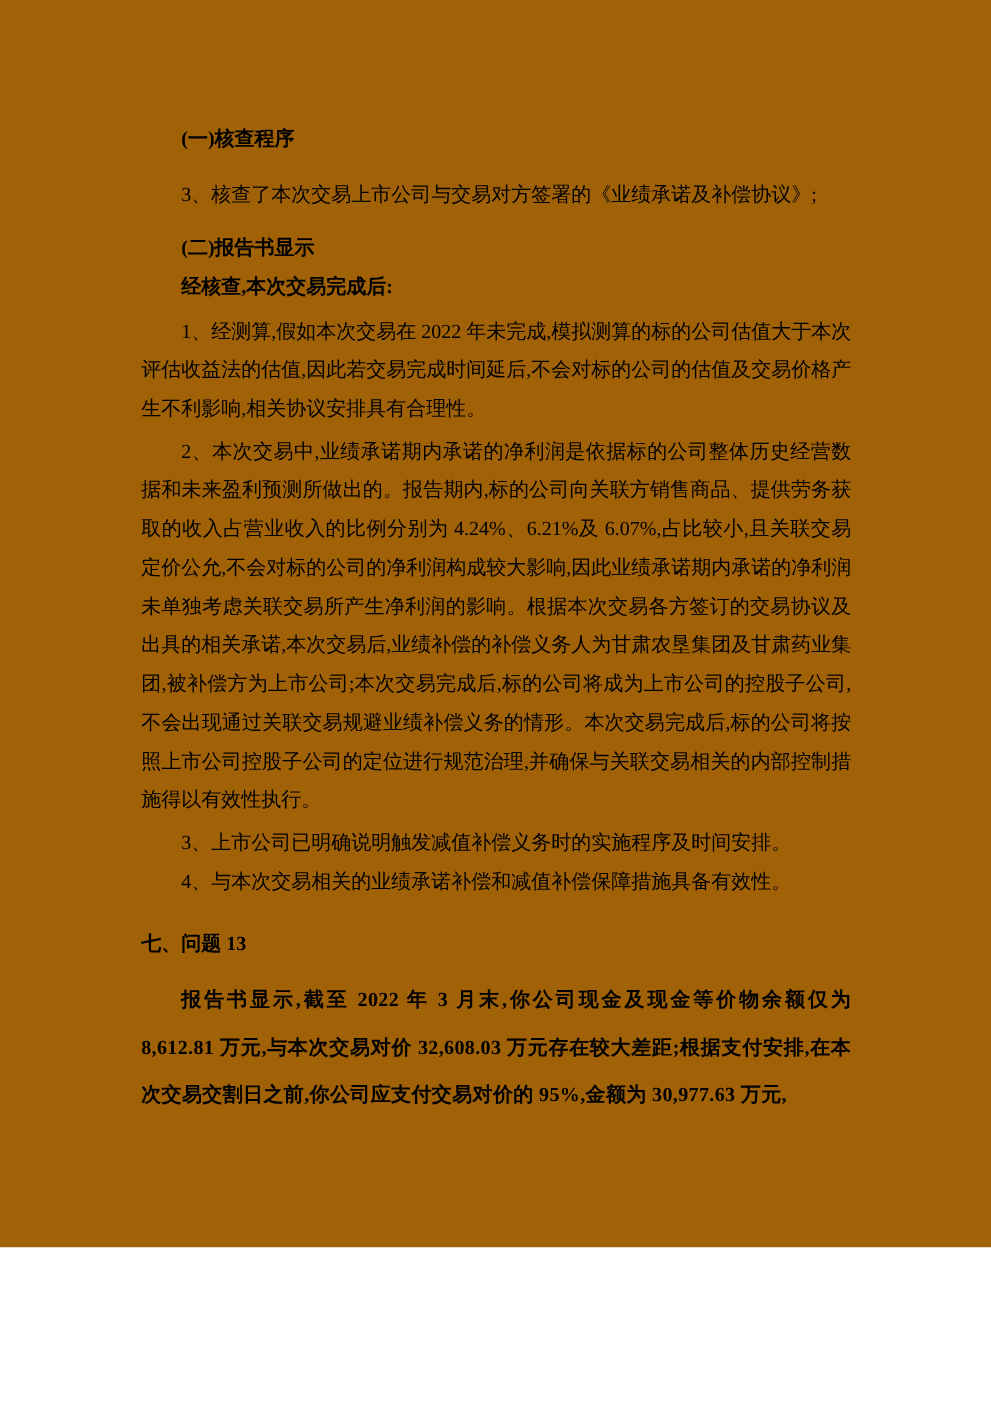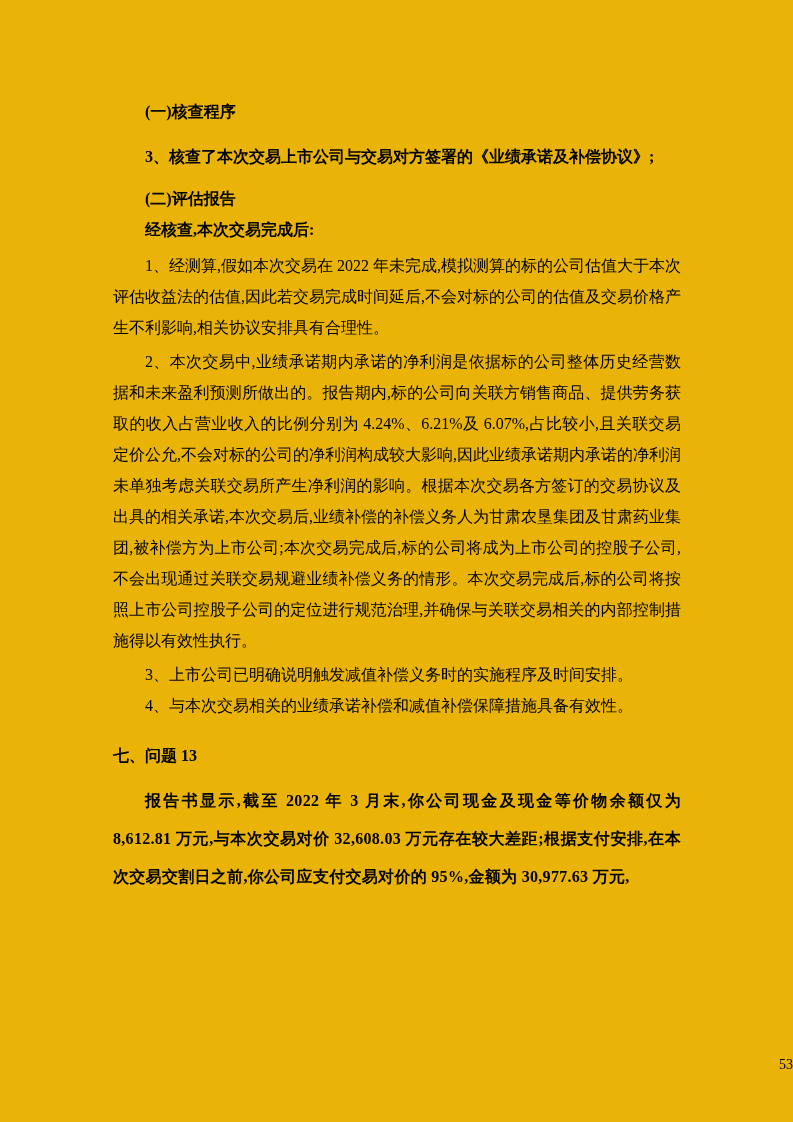--- a/index.html
+++ b/index.html
@@ -4,43 +4,43 @@
 <style>
   * { margin: 0; padding: 0; box-sizing: border-box; }
   html, body { background: #ffffff; }
   body {
     font-family: "Liberation Serif", "DejaVu Serif", serif;
     color: #000000;
   }
   .page {
     position: relative;
     width: 793px;
-    height: 1122px;
+    height: 998px;
     margin: 0 auto;
-    background: #eab308;
+    background: #a16207;
     overflow: hidden;
   }
   .content {
     position: absolute;
     top: 96px;
     left: 113px;
     width: 568px;
   }
   .blk {
     font-size: 16px;
     line-height: 31px;
     text-align: justify;
   }
   .indent { text-indent: 2em; }
   .bold { font-weight: bold; }
   
   .b0  { margin-bottom: 14px; }  
   .b1  { margin-bottom: 11px; }
   .b2  { margin-bottom: 11px; }
-  .b3  { margin-bottom: 11px; font-weight: bold; }
+  .b3  { margin-bottom: 11px; }
   .b4  { margin-bottom: 11px; }
   .b5  { margin-bottom: 0; }     
   .b6  { margin-bottom: 5px; }   
   .b7  { margin-bottom: 3px; }
   .b8  { margin-bottom: 3px; }
   .b9  { margin-bottom: 0; }
   .b10 { margin-bottom: 19px; }
   .b11 { margin-bottom: 11px; text-indent: 0; } 
   .b12 {
     line-height: 38px;
@@ -57,21 +57,21 @@
     line-height: 18px;
   }
 </style>
 </head>
 <body>
 
 <div class="page">
   <div class="content">
     <h3 class="blk indent bold b0">(一)核查程序</h3>
     <p class="blk indent b3">3、核查了本次交易上市公司与交易对方签署的《业绩承诺及补偿协议》;</p>
-    <h3 class="blk indent bold b5">(二)评估报告</h3>
+    <h3 class="blk indent bold b5">(二)报告书显示</h3>
     <p class="blk indent bold b6">经核查,本次交易完成后:</p>
     <p class="blk indent b7">1、经测算,假如本次交易在 2022 年未完成,模拟测算的标的公司估值大于本次评估收益法的估值,因此若交易完成时间延后,不会对标的公司的估值及交易价格产生不利影响,相关协议安排具有合理性。</p>
     <p class="blk indent b8">2、本次交易中,业绩承诺期内承诺的净利润是依据标的公司整体历史经营数据和未来盈利预测所做出的。报告期内,标的公司向关联方销售商品、提供劳务获取的收入占营业收入的比例分别为 4.24%、6.21%及 6.07%,占比较小,且关联交易定价公允,不会对标的公司的净利润构成较大影响,因此业绩承诺期内承诺的净利润未单独考虑关联交易所产生净利润的影响。根据本次交易各方签订的交易协议及出具的相关承诺,本次交易后,业绩补偿的补偿义务人为甘肃农垦集团及甘肃药业集团,被补偿方为上市公司;本次交易完成后,标的公司将成为上市公司的控股子公司,不会出现通过关联交易规避业绩补偿义务的情形。本次交易完成后,标的公司将按照上市公司控股子公司的定位进行规范治理,并确保与关联交易相关的内部控制措施得以有效性执行。</p>
     <p class="blk indent b9">3、上市公司已明确说明触发减值补偿义务时的实施程序及时间安排。</p>
     <p class="blk indent b10">4、与本次交易相关的业绩承诺补偿和减值补偿保障措施具备有效性。</p>
     <h3 class="blk bold b11">七、问题 13</h3>
     <p class="blk indent b12">报告书显示,截至 2022 年 3 月末,你公司现金及现金等价物余额仅为 8,612.81 万元,与本次交易对价 32,608.03 万元存在较大差距;根据支付安排,在本次交易交割日之前,你公司应支付交易对价的 95%,金额为 30,977.63 万元,</p>
   </div>
   <div class="page-number">53</div>
 </div>

